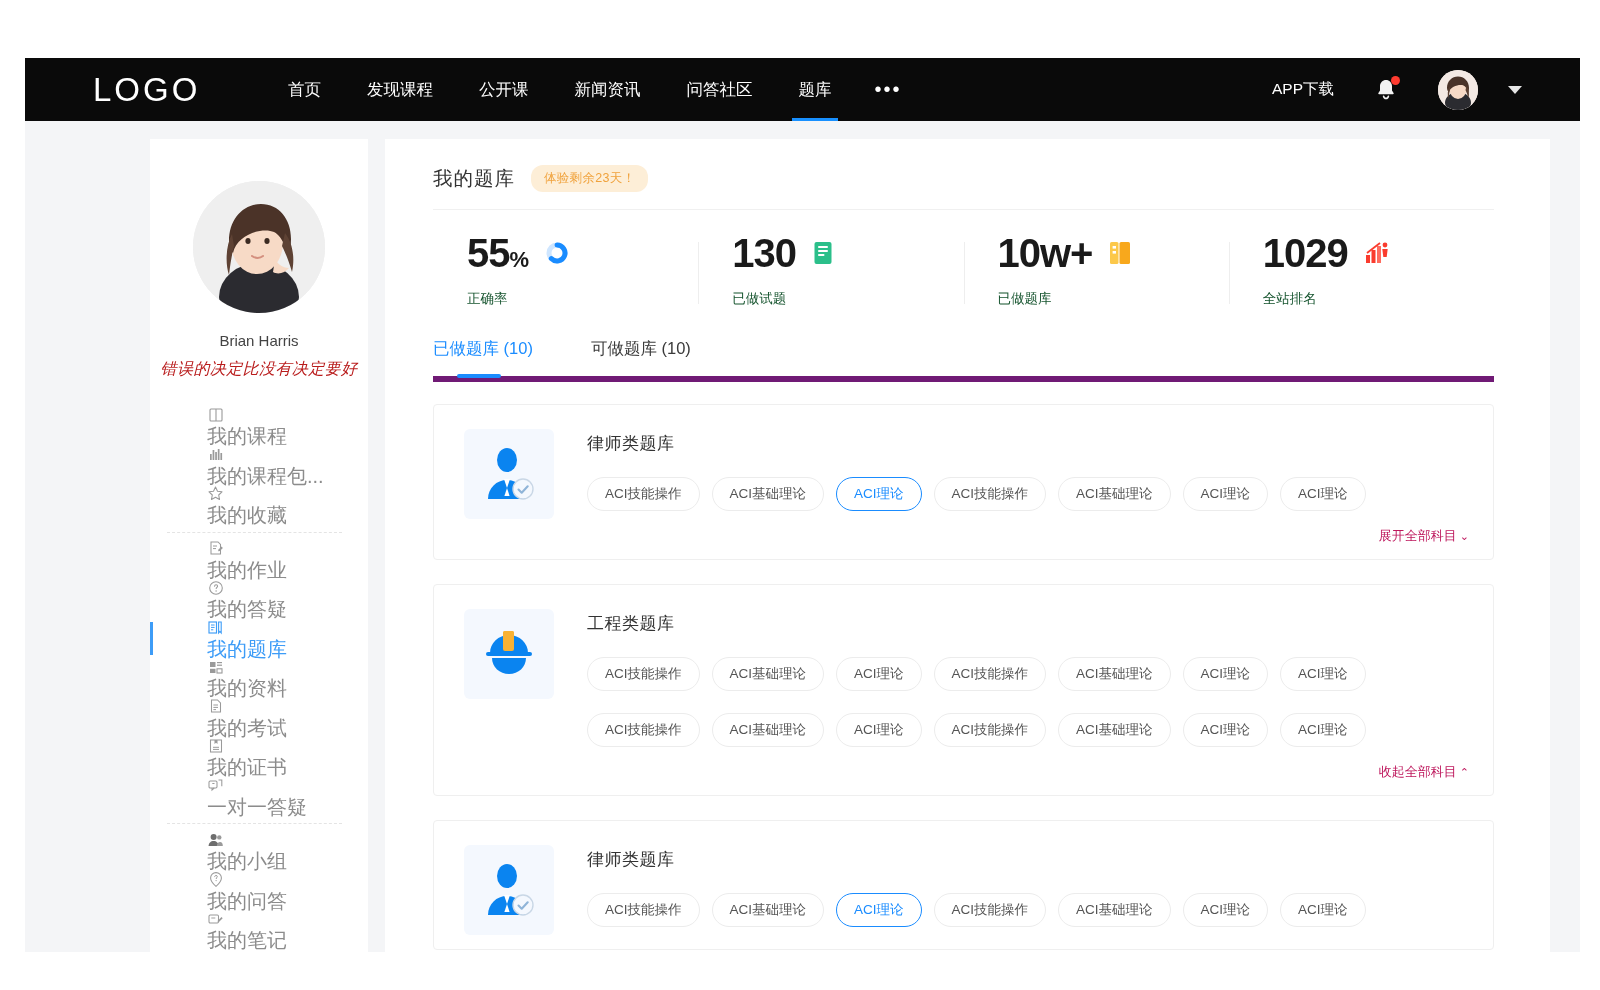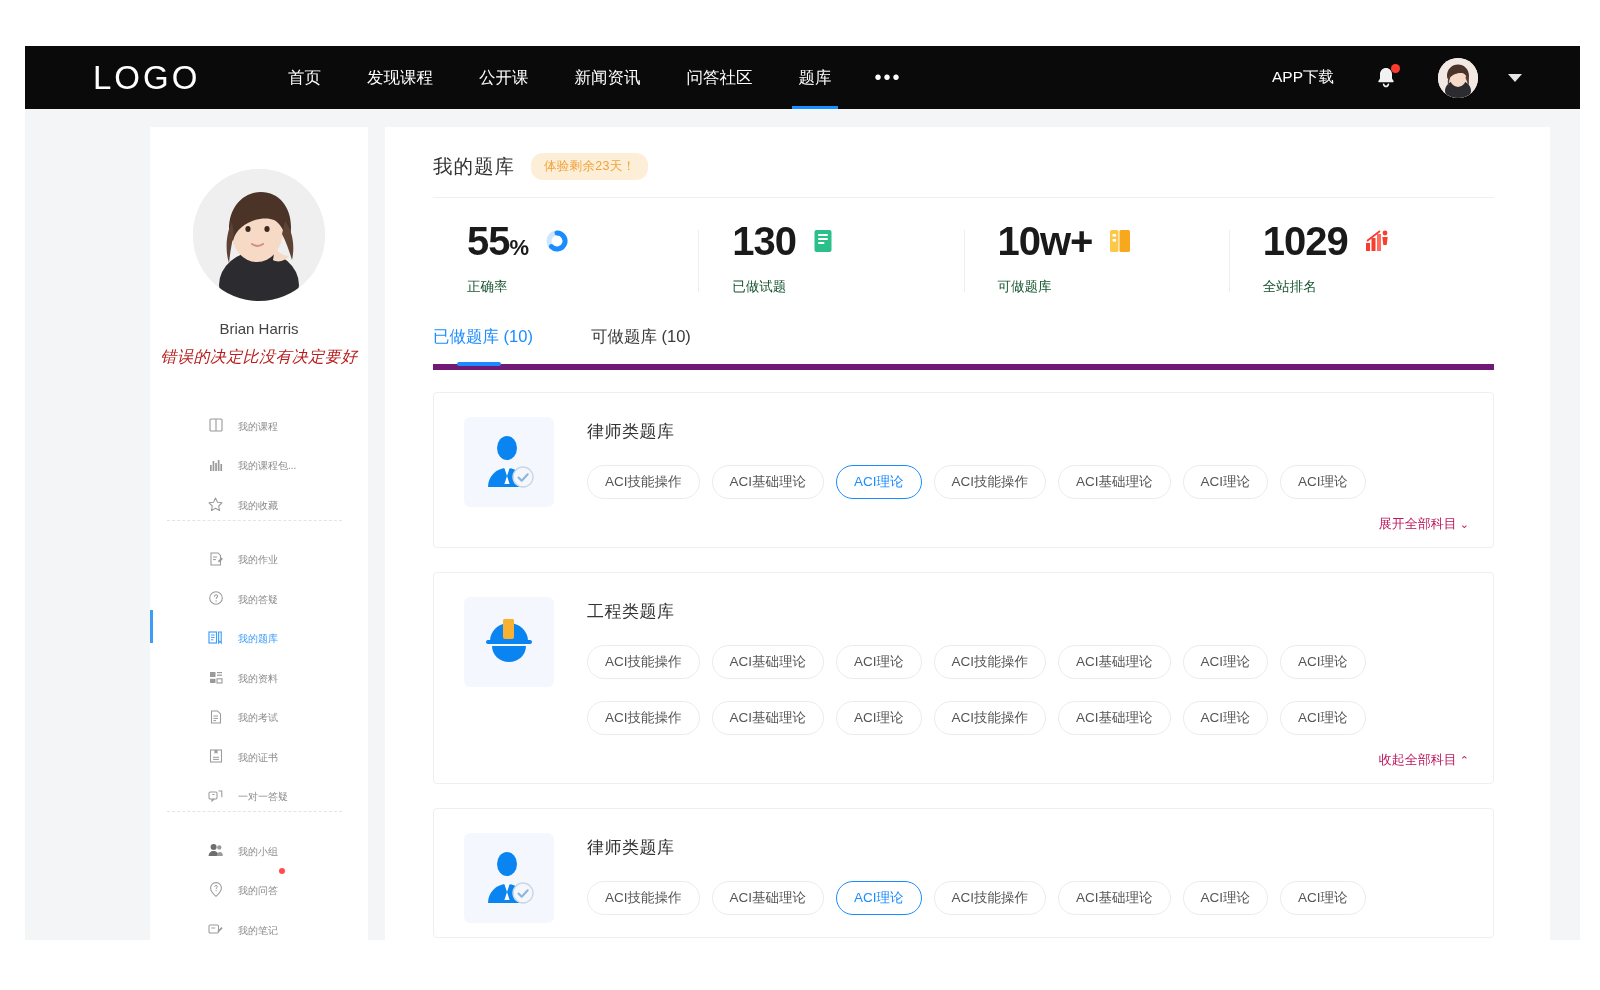--- a/index.html
+++ b/index.html
@@ -7,21 +7,21 @@
   html, body {
     width: 1600px; height: 990px;
     background: #ffffff;
     font-family: "Liberation Sans", "DejaVu Sans", sans-serif;
     overflow: hidden;
   }
 
   
   .page {
     position: absolute;
-    left: 25px; top: 46px;
+    left: 25px; top: 58px;
     width: 1555px; height: 894px;
     background: #f4f5f7;
     overflow: hidden;
   }
 
   
   .topnav {
     position: relative;
     height: 63px;
     background: #0a0a0a;
@@ -141,26 +141,27 @@
     margin-top: 10px;
     font-size: 16px;
     color: #b91c1c;
     letter-spacing: 0.4px;
     font-style: italic;
   }
   .menu { margin-top: 26px; }
   .menu-item {
     position: relative;
     display: flex;
-    align-items: flex-end;
+    align-items: flex-start;
     height: 39.5px;
     padding-left: 57px;
     cursor: pointer;
     color: #8c8c8c;
-    font-size: 10px;
+    font-size: 20px;
+    flex-direction: column;
   }
   .menu-item .mi-icon {
     width: 17px; height: 17px;
     margin-right: 14px;
     display: flex; align-items: center; justify-content: center;
     flex: 0 0 17px;
   }
   .menu-item.active { color: #3d9cf7; }
   .menu-item.active::before {
     content: "";
@@ -559,21 +560,21 @@
               <div class="stat-num"><span>10w+</span><span class="pct"></span></div>
               <div class="stat-ico">
                 <svg width="24" height="26" viewBox="0 0 24 26">
                   <rect x="2" y="2" width="8.5" height="22" rx="1.6" fill="#fcc84a"></rect>
                   <rect x="11.5" y="2" width="10.5" height="22" rx="1.6" fill="#f8a81c"></rect>
                   <rect x="4.6" y="6" width="3.4" height="2.6" fill="#ffffff"></rect>
                   <rect x="4.6" y="11" width="3.4" height="2.6" fill="#ffffff"></rect>
                 </svg>
               </div>
             </div>
-            <div class="stat-label">可做题库</div>
+            <div class="stat-label">已做题库</div>
           </div>
           <div class="stat">
             <div class="stat-top">
               <div class="stat-num"><span>1029</span><span class="pct"></span></div>
               <div class="stat-ico">
                 <svg width="26" height="26" viewBox="0 0 26 26">
                   <rect x="2" y="15" width="4" height="8" fill="#fa3c2e"></rect>
                   <rect x="7.5" y="10" width="4" height="13" fill="#fa3c2e"></rect>
                   <rect x="13" y="6" width="4" height="17" fill="#ff6b5e"></rect>
                   <path d="M3 13L16 3" stroke="#fa3c2e" stroke-width="1.8" fill="none"></path>

